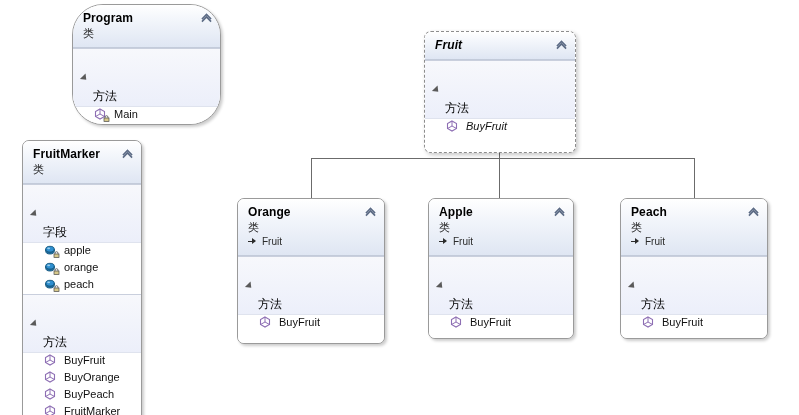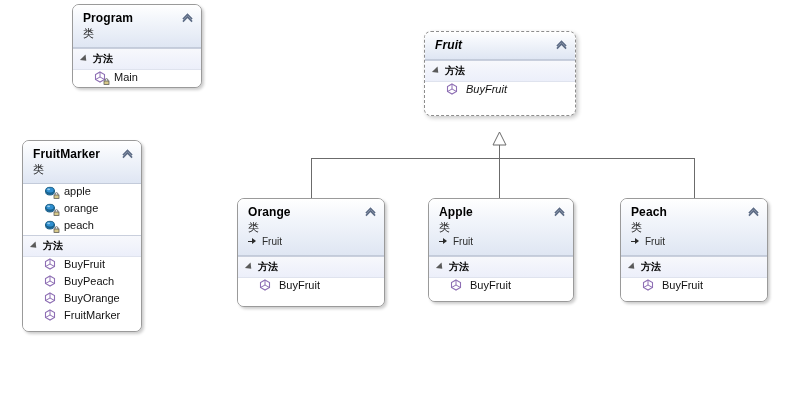--- a/index.html
+++ b/index.html
@@ -132,24 +132,25 @@
     width: 0;
     height: 0;
     flex: 0 0 auto;
     border-left: 5px solid #5a5a5a;
     border-top: 4px solid transparent;
     border-bottom: 4px solid transparent;
     transform: rotate(45deg);
     margin-left: 1px;
   }
   .section-label {
-    font-size: 10px;
-    font-weight: bold;
+    font-size: 12px;
+    font-weight: normal;
     color: #000000;
     line-height: 14px;
+    margin-top: 37px;
   }
 
   .member {
     display: flex;
     align-items: flex-start;
     gap: 7px;
     padding: 0 6px 2px 20px;
     font-size: 11px;
     color: #111111;
     line-height: 15px;
@@ -186,21 +187,21 @@
       <line x1="311.5" y1="158.5" x2="694.5" y2="158.5"></line>
 
       <line x1="311.5" y1="158" x2="311.5" y2="199"></line>
 
       <line x1="694.5" y1="158" x2="694.5" y2="199"></line>
     </g>
 
     <polygon points="499.5,132 493,145 506,145" fill="#ffffff" stroke="#6b6b6b" stroke-width="1"></polygon>
   </svg>
 
-  <div class="cls" style="left:72px; top:4px; width:130px;">
+  <div class="cls" style="left:72px; top:4px; width:149px;border-radius:31px;">
     <div class="cls-header">
       <div class="cls-name">Program</div>
       <div class="cls-kind">类</div>
       <span class="collapse-icon">
         <svg width="13" height="13" viewBox="0 0 13 13">
           <path d="M2.5 7.5 L6.5 3.5 L10.5 7.5" stroke="#5b6a84" stroke-width="1.6" fill="none" stroke-linecap="square"></path>
           <path d="M2.5 10 L6.5 6 L10.5 10" stroke="#5b6a84" stroke-width="1.6" fill="none" stroke-linecap="square"></path>
         </svg>
       </span>
     </div>
@@ -265,20 +266,24 @@
       <div class="cls-kind">类</div>
       <span class="collapse-icon">
         <svg width="13" height="13" viewBox="0 0 13 13">
           <path d="M2.5 7.5 L6.5 3.5 L10.5 7.5" stroke="#5b6a84" stroke-width="1.6" fill="none" stroke-linecap="square"></path>
           <path d="M2.5 10 L6.5 6 L10.5 10" stroke="#5b6a84" stroke-width="1.6" fill="none" stroke-linecap="square"></path>
         </svg>
       </span>
     </div>
     <div class="cls-body">
 
+      <div class="section-head">
+        <span class="tri"></span>
+        <span class="section-label">字段</span>
+      </div>
 
       <div class="member">
         <span class="micon">
           <svg width="14" height="14" viewBox="0 0 14 14">
             <ellipse cx="7" cy="6.3" rx="4.3" ry="3" fill="#2f8fd0" stroke="#14587f" stroke-width="0.9"></ellipse>
             <path d="M2.7 6.3 A4.3 3 0 0 0 11.3 6.3 L11.3 8 A4.3 3 0 0 1 2.7 8 Z" fill="#1d6fa8" stroke="#14587f" stroke-width="0.9"></path>
             <ellipse cx="5.6" cy="5.3" rx="1.5" ry="0.9" fill="#b6ddf2" opacity="0.8"></ellipse>
           </svg>
           <span class="lock">
             <svg width="7" height="7" viewBox="0 0 7 7">
@@ -342,32 +347,32 @@
       </div>
       <div class="member">
         <span class="micon">
           <svg width="14" height="14" viewBox="0 0 14 14">
             <path d="M7 2 L11.5 4.5 L11.5 9.5 L7 12 L2.5 9.5 L2.5 4.5 Z" fill="#ffffff" stroke="#8e6fb4" stroke-width="1.1"></path>
             <line x1="7" y1="2" x2="7" y2="7" stroke="#8e6fb4" stroke-width="1"></line>
             <line x1="7" y1="7" x2="2.5" y2="9.5" stroke="#8e6fb4" stroke-width="1"></line>
             <line x1="7" y1="7" x2="11.5" y2="9.5" stroke="#8e6fb4" stroke-width="1"></line>
           </svg>
         </span>
+        <span class="member-name">BuyOrange</span>
+      </div>
+      <div class="member">
+        <span class="micon">
+          <svg width="14" height="14" viewBox="0 0 14 14">
+            <path d="M7 2 L11.5 4.5 L11.5 9.5 L7 12 L2.5 9.5 L2.5 4.5 Z" fill="#ffffff" stroke="#8e6fb4" stroke-width="1.1"></path>
+            <line x1="7" y1="2" x2="7" y2="7" stroke="#8e6fb4" stroke-width="1"></line>
+            <line x1="7" y1="7" x2="2.5" y2="9.5" stroke="#8e6fb4" stroke-width="1"></line>
+            <line x1="7" y1="7" x2="11.5" y2="9.5" stroke="#8e6fb4" stroke-width="1"></line>
+          </svg>
+        </span>
         <span class="member-name">BuyPeach</span>
-      </div>
-      <div class="member">
-        <span class="micon">
-          <svg width="14" height="14" viewBox="0 0 14 14">
-            <path d="M7 2 L11.5 4.5 L11.5 9.5 L7 12 L2.5 9.5 L2.5 4.5 Z" fill="#ffffff" stroke="#8e6fb4" stroke-width="1.1"></path>
-            <line x1="7" y1="2" x2="7" y2="7" stroke="#8e6fb4" stroke-width="1"></line>
-            <line x1="7" y1="7" x2="2.5" y2="9.5" stroke="#8e6fb4" stroke-width="1"></line>
-            <line x1="7" y1="7" x2="11.5" y2="9.5" stroke="#8e6fb4" stroke-width="1"></line>
-          </svg>
-        </span>
-        <span class="member-name">BuyOrange</span>
       </div>
       <div class="member">
         <span class="micon">
           <svg width="14" height="14" viewBox="0 0 14 14">
             <path d="M7 2 L11.5 4.5 L11.5 9.5 L7 12 L2.5 9.5 L2.5 4.5 Z" fill="#ffffff" stroke="#8e6fb4" stroke-width="1.1"></path>
             <line x1="7" y1="2" x2="7" y2="7" stroke="#8e6fb4" stroke-width="1"></line>
             <line x1="7" y1="7" x2="2.5" y2="9.5" stroke="#8e6fb4" stroke-width="1"></line>
             <line x1="7" y1="7" x2="11.5" y2="9.5" stroke="#8e6fb4" stroke-width="1"></line>
           </svg>
         </span>

